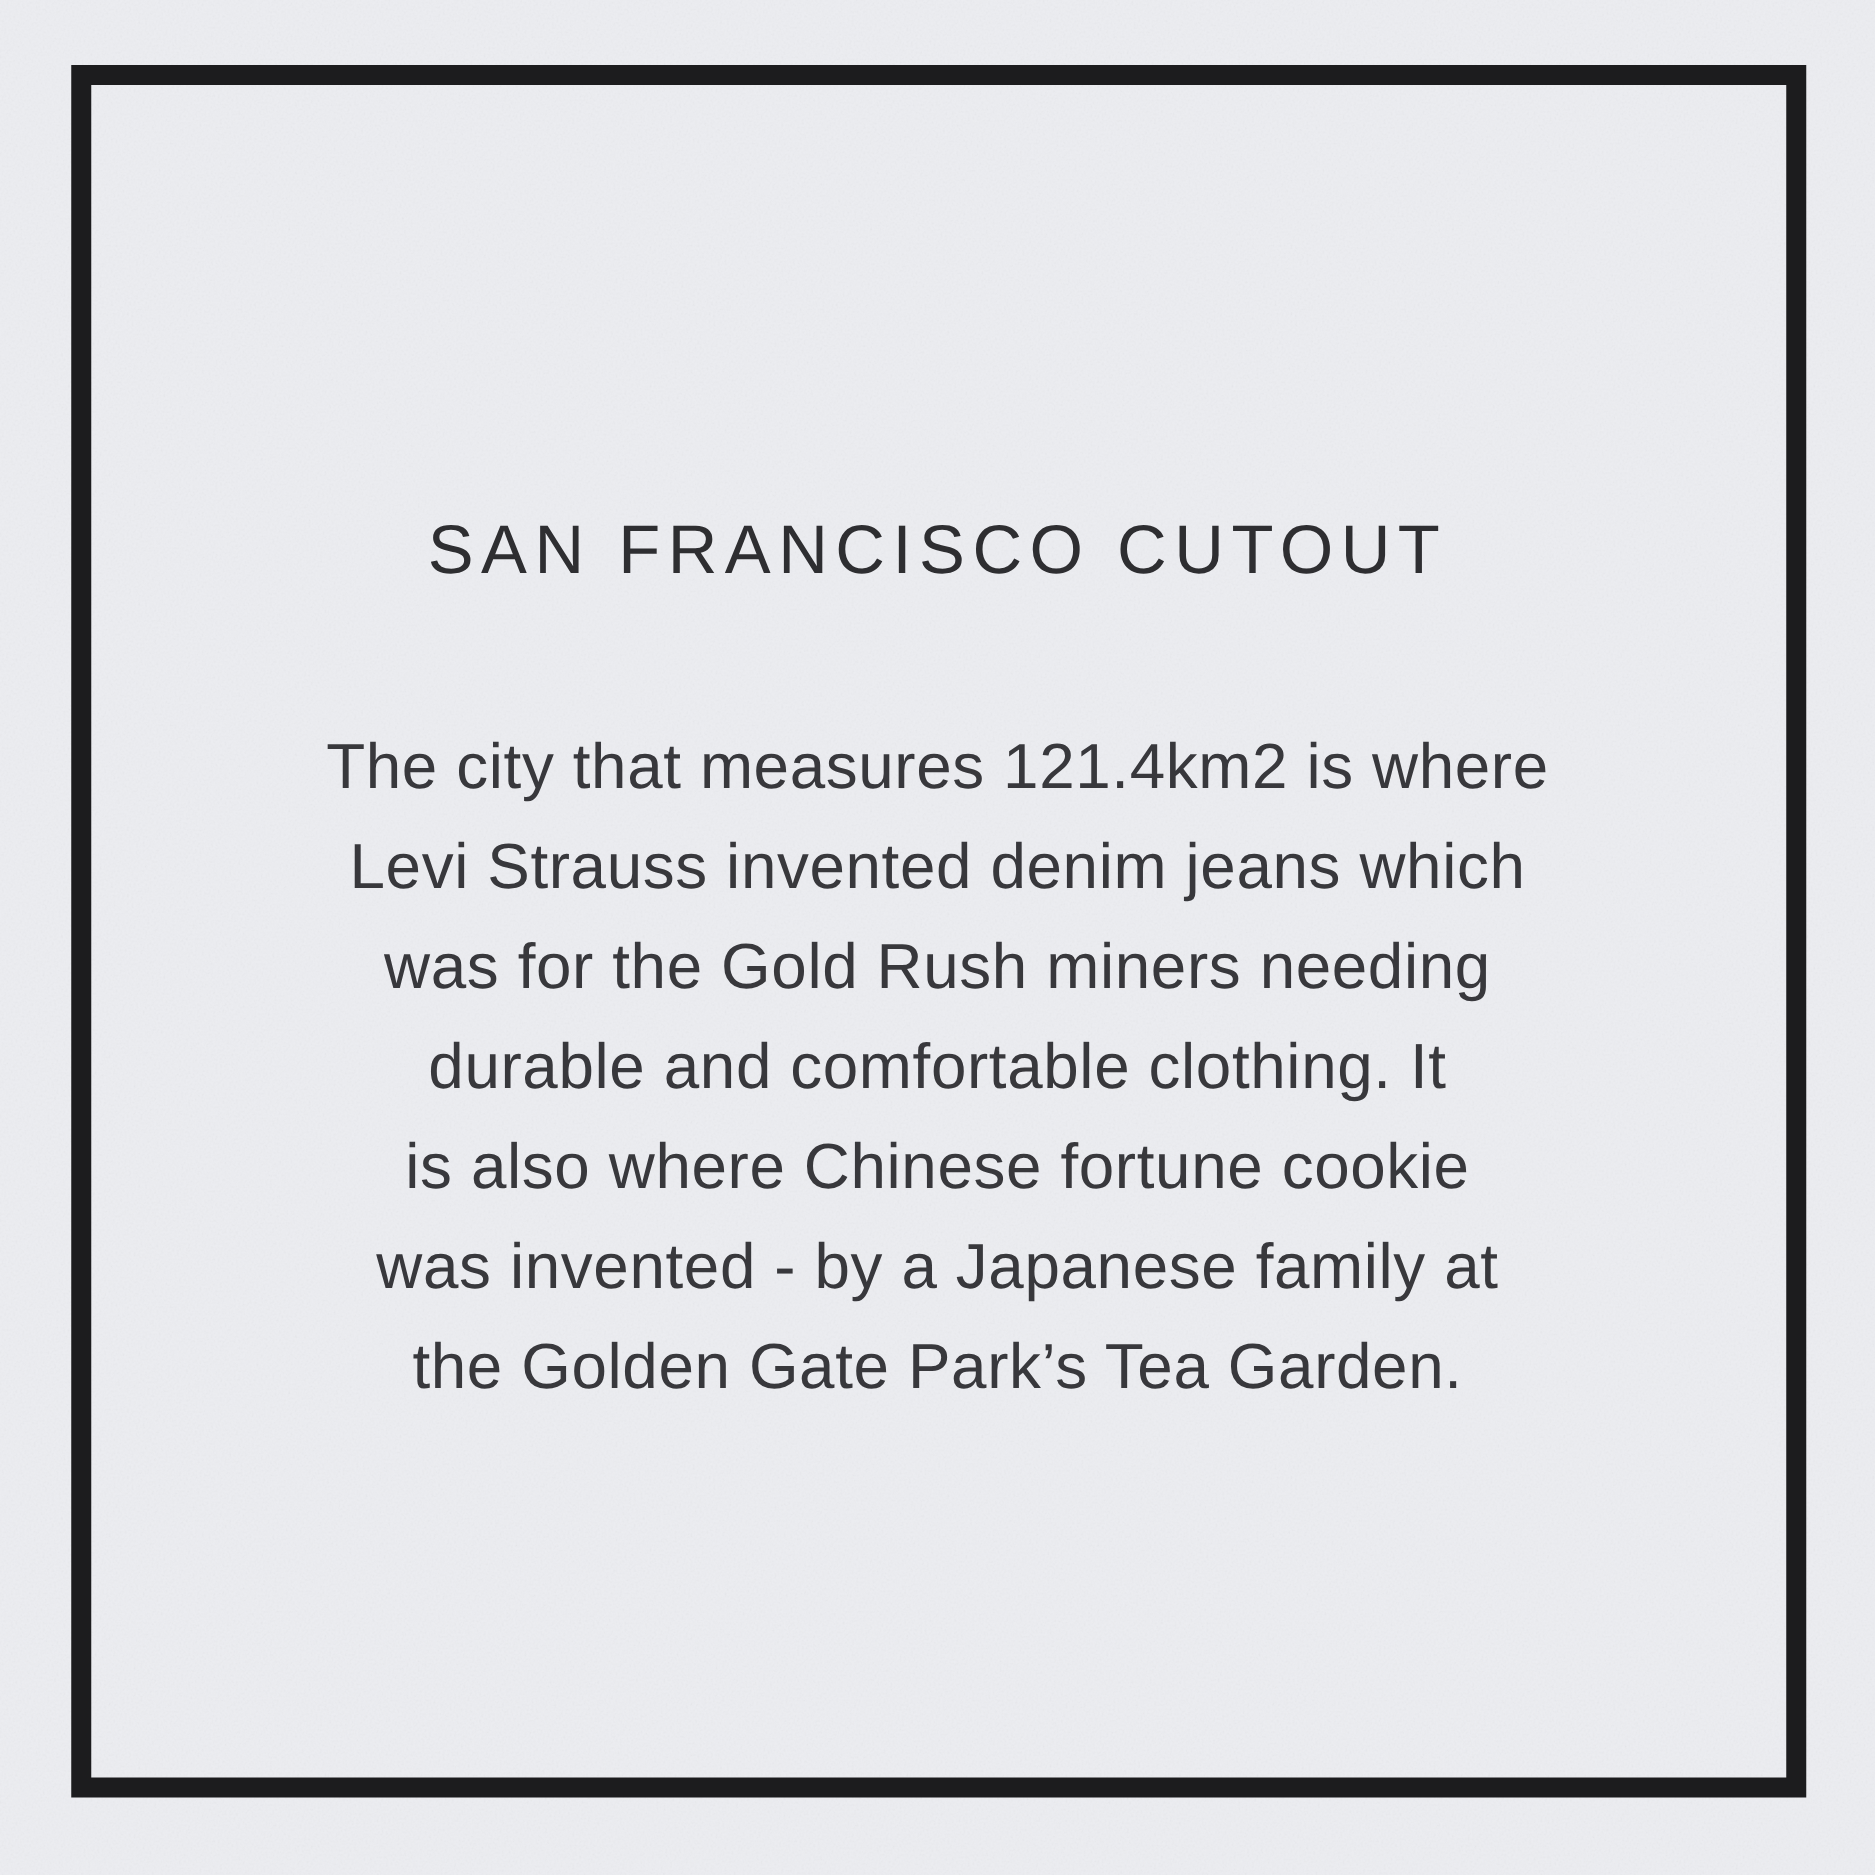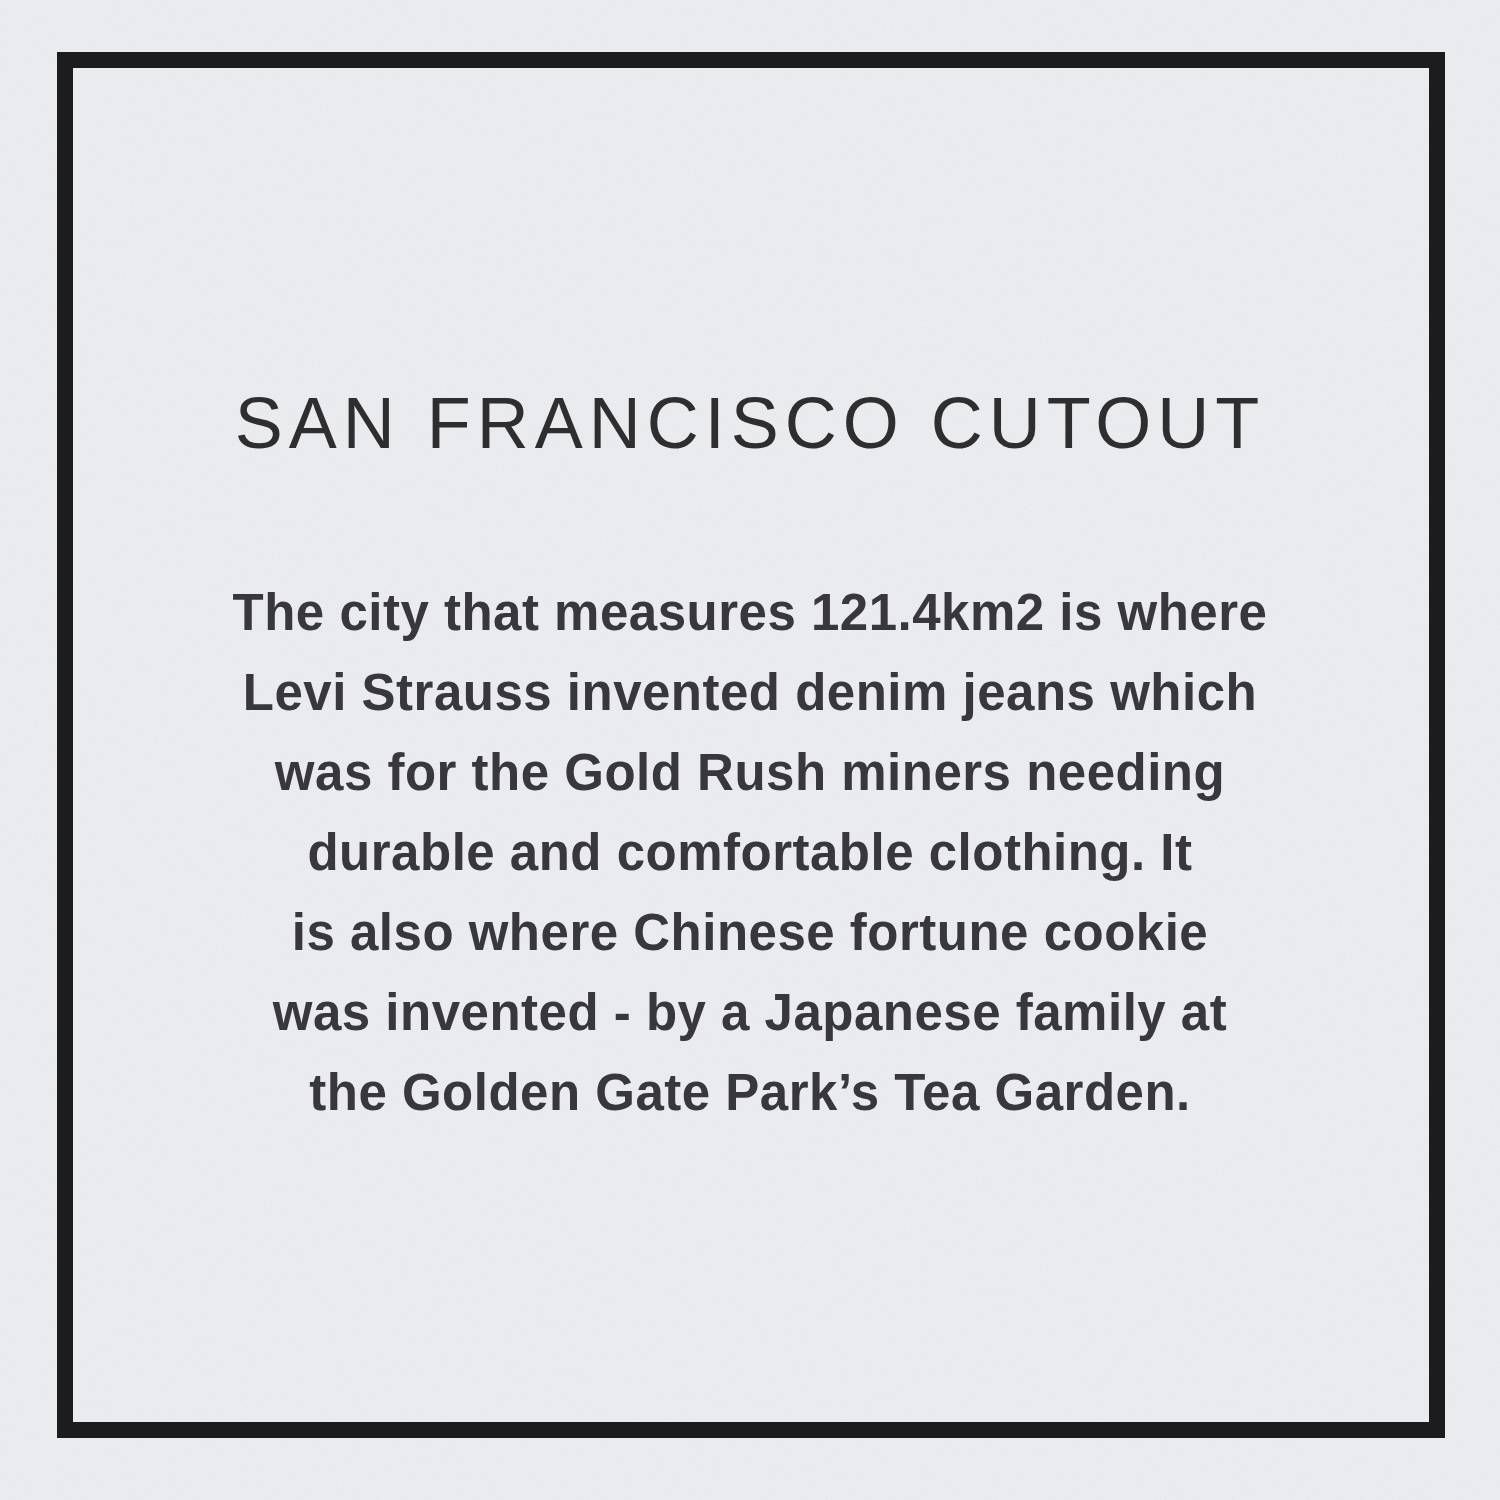--- a/index.html
+++ b/index.html
@@ -29,40 +29,40 @@
     right: 55px;
     bottom: 62px;
     border: 16px solid var(--frame, #1c1c1e);
     z-index: 1;
   }
   .card-title {
     position: absolute;
     left: 0;
     right: 0;
     top: 385px;
-    margin: 0;
+    margin: 16px;
     z-index: 2;
     text-align: center;
-    font-size: 72px;
+    font-size: 55px;
     font-weight: 300;
     letter-spacing: 6px;
     line-height: 76px;
     color: var(--title_text, #2e2e31);
     white-space: nowrap;
   }
   .card-body {
     position: absolute;
     left: 100px;
     width: 1300px;
     top: 573px;
     margin: 0;
     z-index: 2;
     text-align: center;
     font-size: 51px;
-    font-weight: 700;
+    font-weight: 400;
     letter-spacing: 0.5px;
     line-height: 80px;
     color: var(--body_text, #38383c);
     white-space: pre-line;
   }
 </style>
 </head>
 <body>
 
 <svg class="paper-texture" xmlns="http://www.w3.org/2000/svg" width="1500" height="1500">

